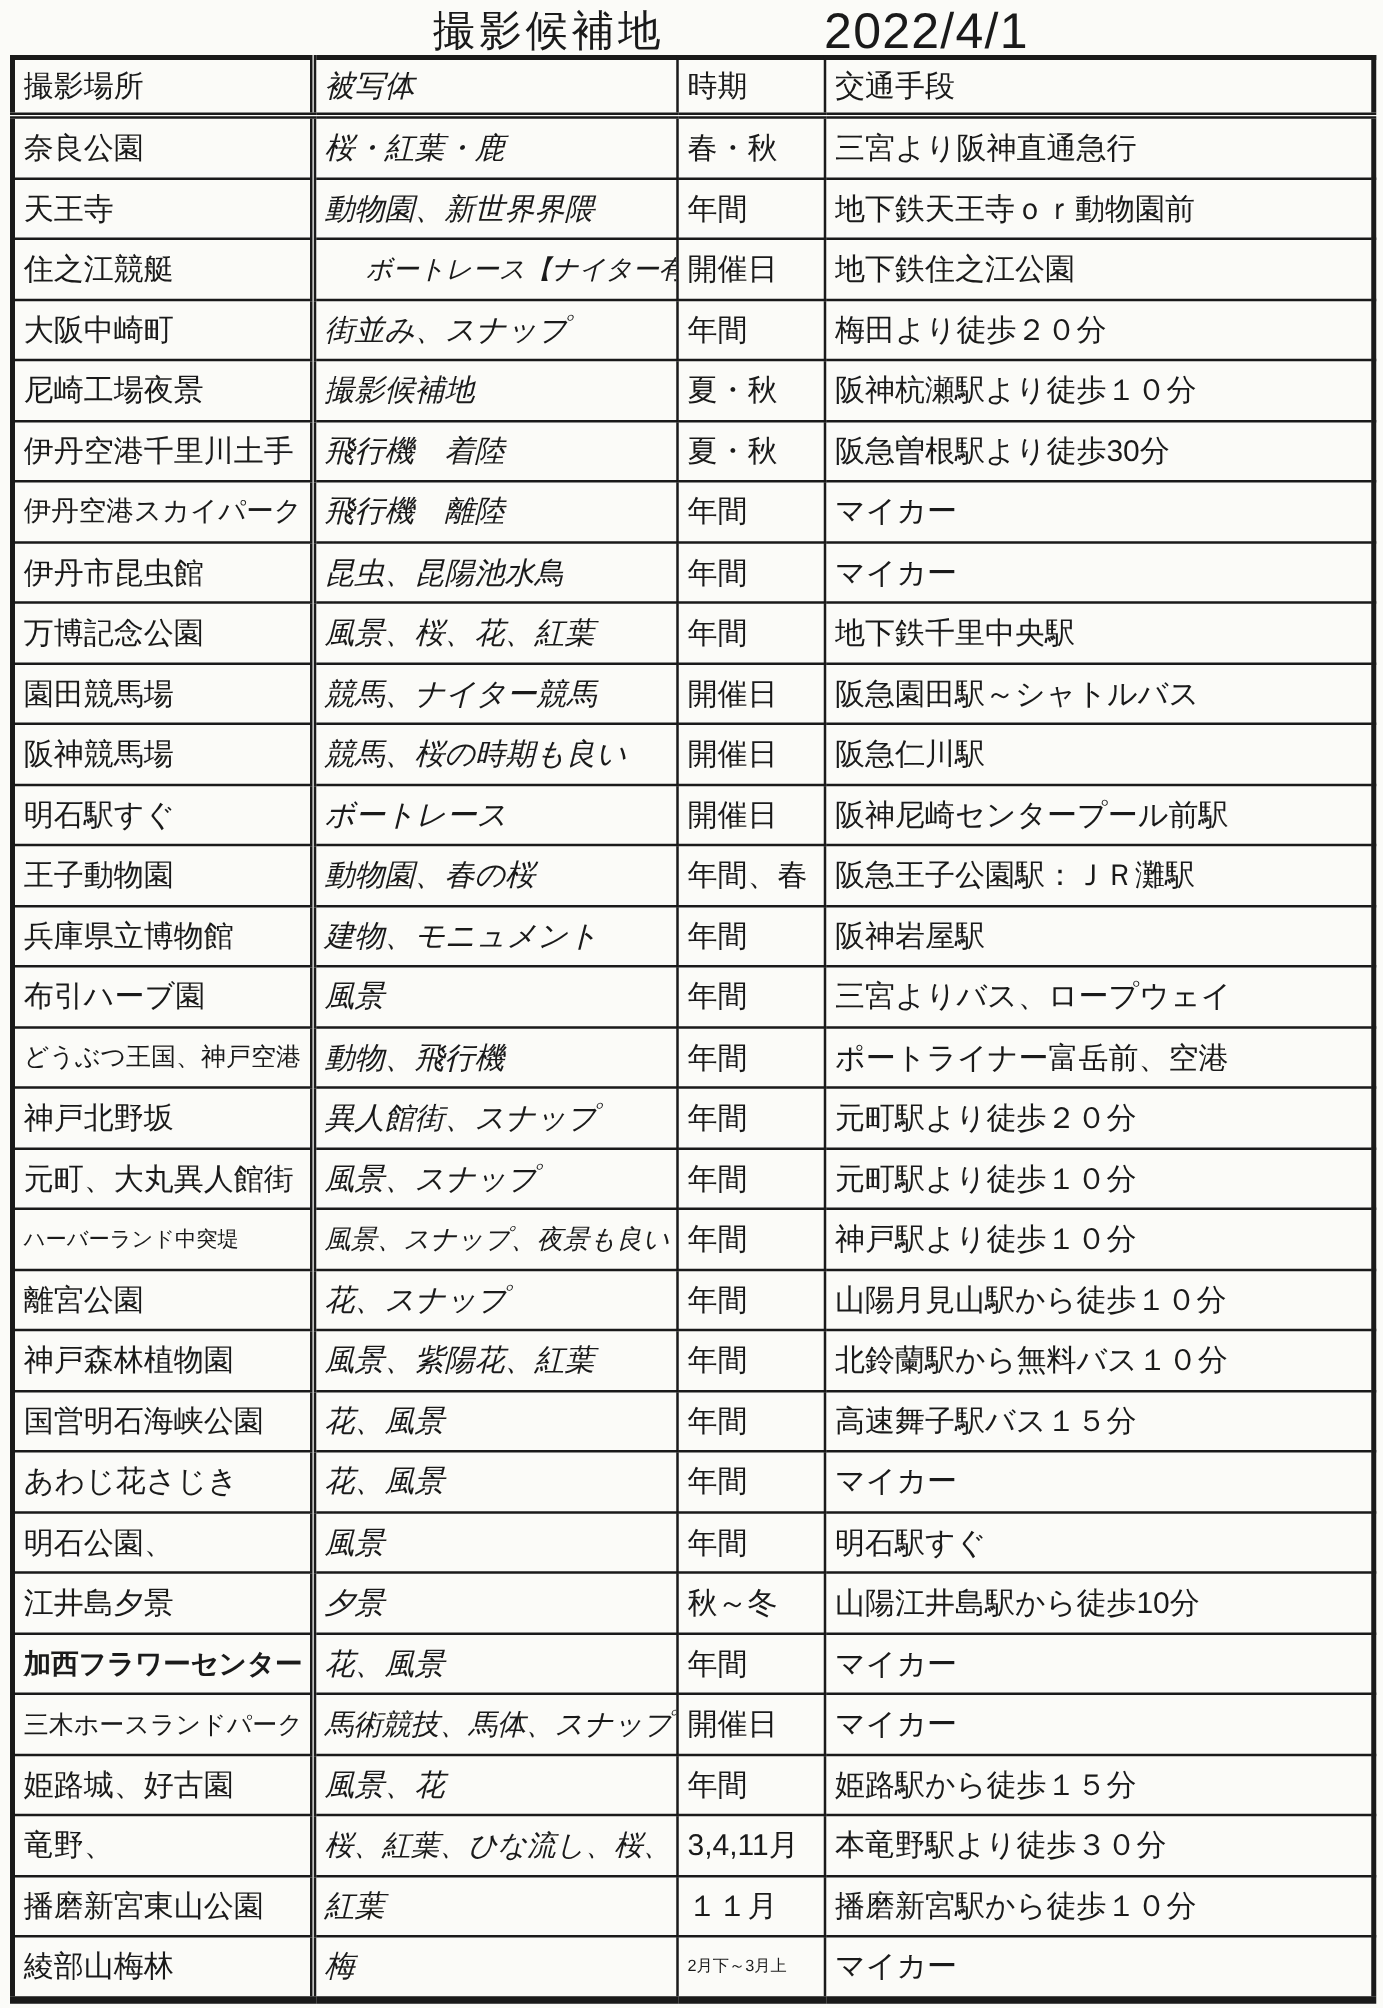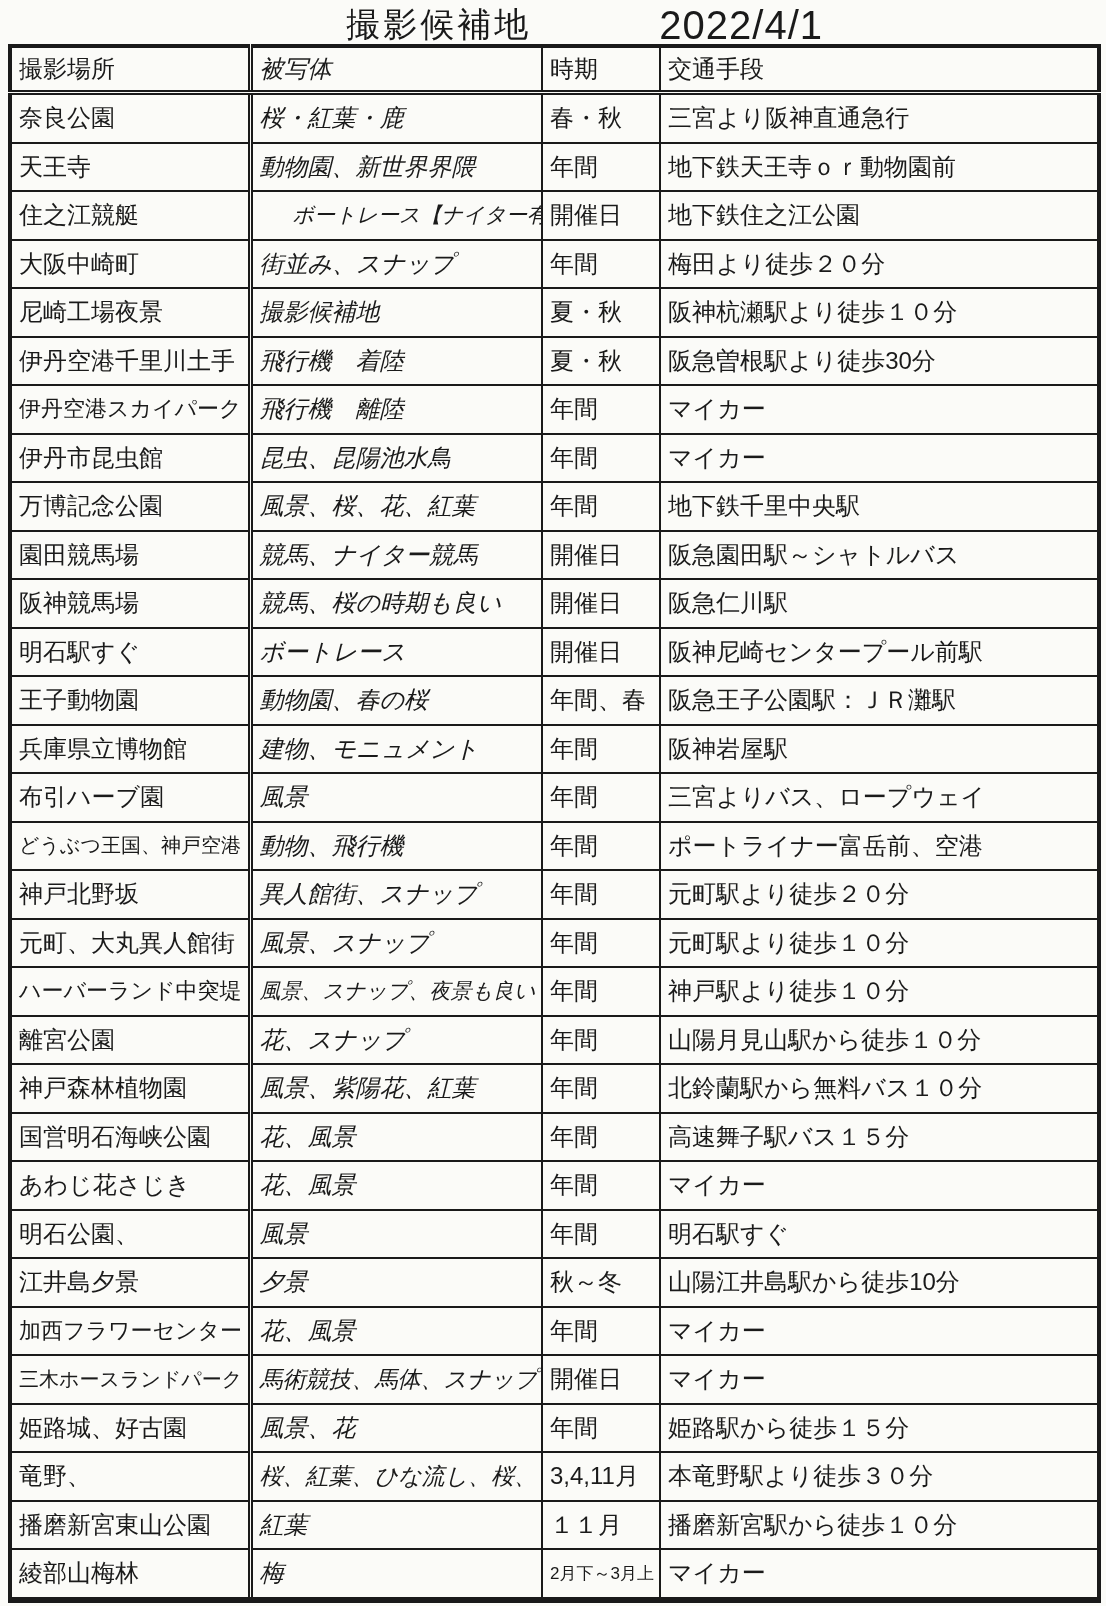--- a/index.html
+++ b/index.html
@@ -182,21 +182,21 @@
     <td class="fit">年間</td>
     <td class="fit">元町駅より徒歩２０分</td>
   </tr>
         <tr>
     <td class="fit">元町、大丸異人館街</td>
     <td class="fit">風景、スナップ</td>
     <td class="fit">年間</td>
     <td class="fit">元町駅より徒歩１０分</td>
   </tr>
         <tr>
-    <td class="fit" style="font-size: 22px;">ハーバーランド中突堤</td>
+    <td class="fit" style="font-size: 17px;">ハーバーランド中突堤</td>
     <td class="fit" style="font-size: 21px;">風景、スナップ、夜景も良い</td>
     <td class="fit">年間</td>
     <td class="fit">神戸駅より徒歩１０分</td>
   </tr>
         <tr>
     <td class="fit">離宮公園</td>
     <td class="fit">花、スナップ</td>
     <td class="fit">年間</td>
     <td class="fit">山陽月見山駅から徒歩１０分</td>
   </tr>
@@ -224,21 +224,21 @@
     <td class="fit">年間</td>
     <td class="fit">明石駅すぐ</td>
   </tr>
         <tr>
     <td class="fit">江井島夕景</td>
     <td class="fit">夕景</td>
     <td class="fit">秋～冬</td>
     <td class="fit">山陽江井島駅から徒歩10分</td>
   </tr>
         <tr>
-    <td class="fit" style="font-size: 22px;">加西フラワーセンター</td>
+    <td class="fit" style="font-size: 22px; font-weight: bold;">加西フラワーセンター</td>
     <td class="fit">花、風景</td>
     <td class="fit">年間</td>
     <td class="fit">マイカー</td>
   </tr>
         <tr>
     <td class="fit" style="font-size: 20px;">三木ホースランドパーク</td>
     <td class="fit" style="font-size: 23px;">馬術競技、馬体、スナップ</td>
     <td class="fit">開催日</td>
     <td class="fit">マイカー</td>
   </tr>
@@ -256,19 +256,19 @@
   </tr>
         <tr>
     <td class="fit">播磨新宮東山公園</td>
     <td class="fit">紅葉</td>
     <td class="fit">１１月</td>
     <td class="fit">播磨新宮駅から徒歩１０分</td>
   </tr>
         <tr>
     <td class="fit">綾部山梅林</td>
     <td class="fit">梅</td>
-    <td class="fit" style="font-size: 17px;">2月下～3月上</td>
+    <td class="fit" style="font-size: 13px;">2月下～3月上</td>
     <td class="fit">マイカー</td>
   </tr>
       </tbody>
   </table>
 
 </div>
 
 </body></html>

